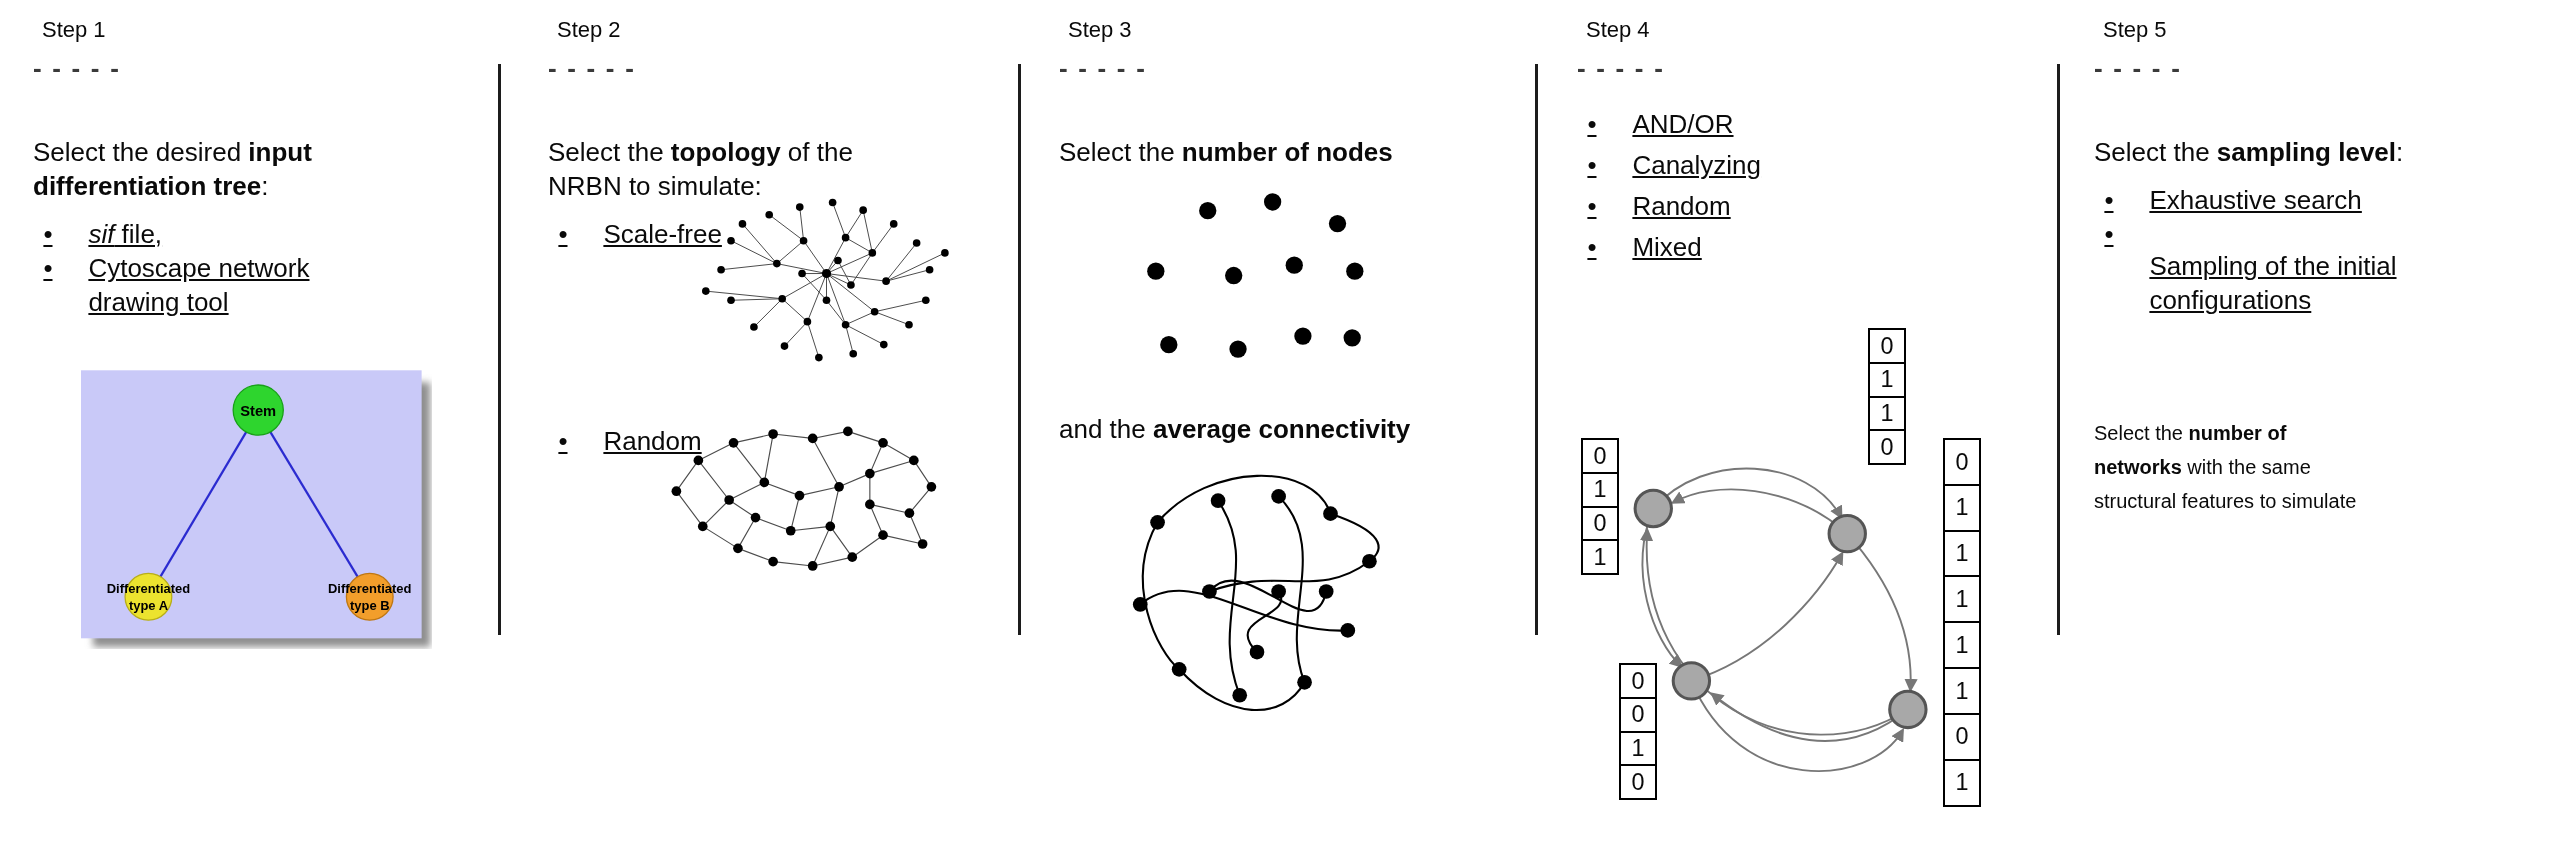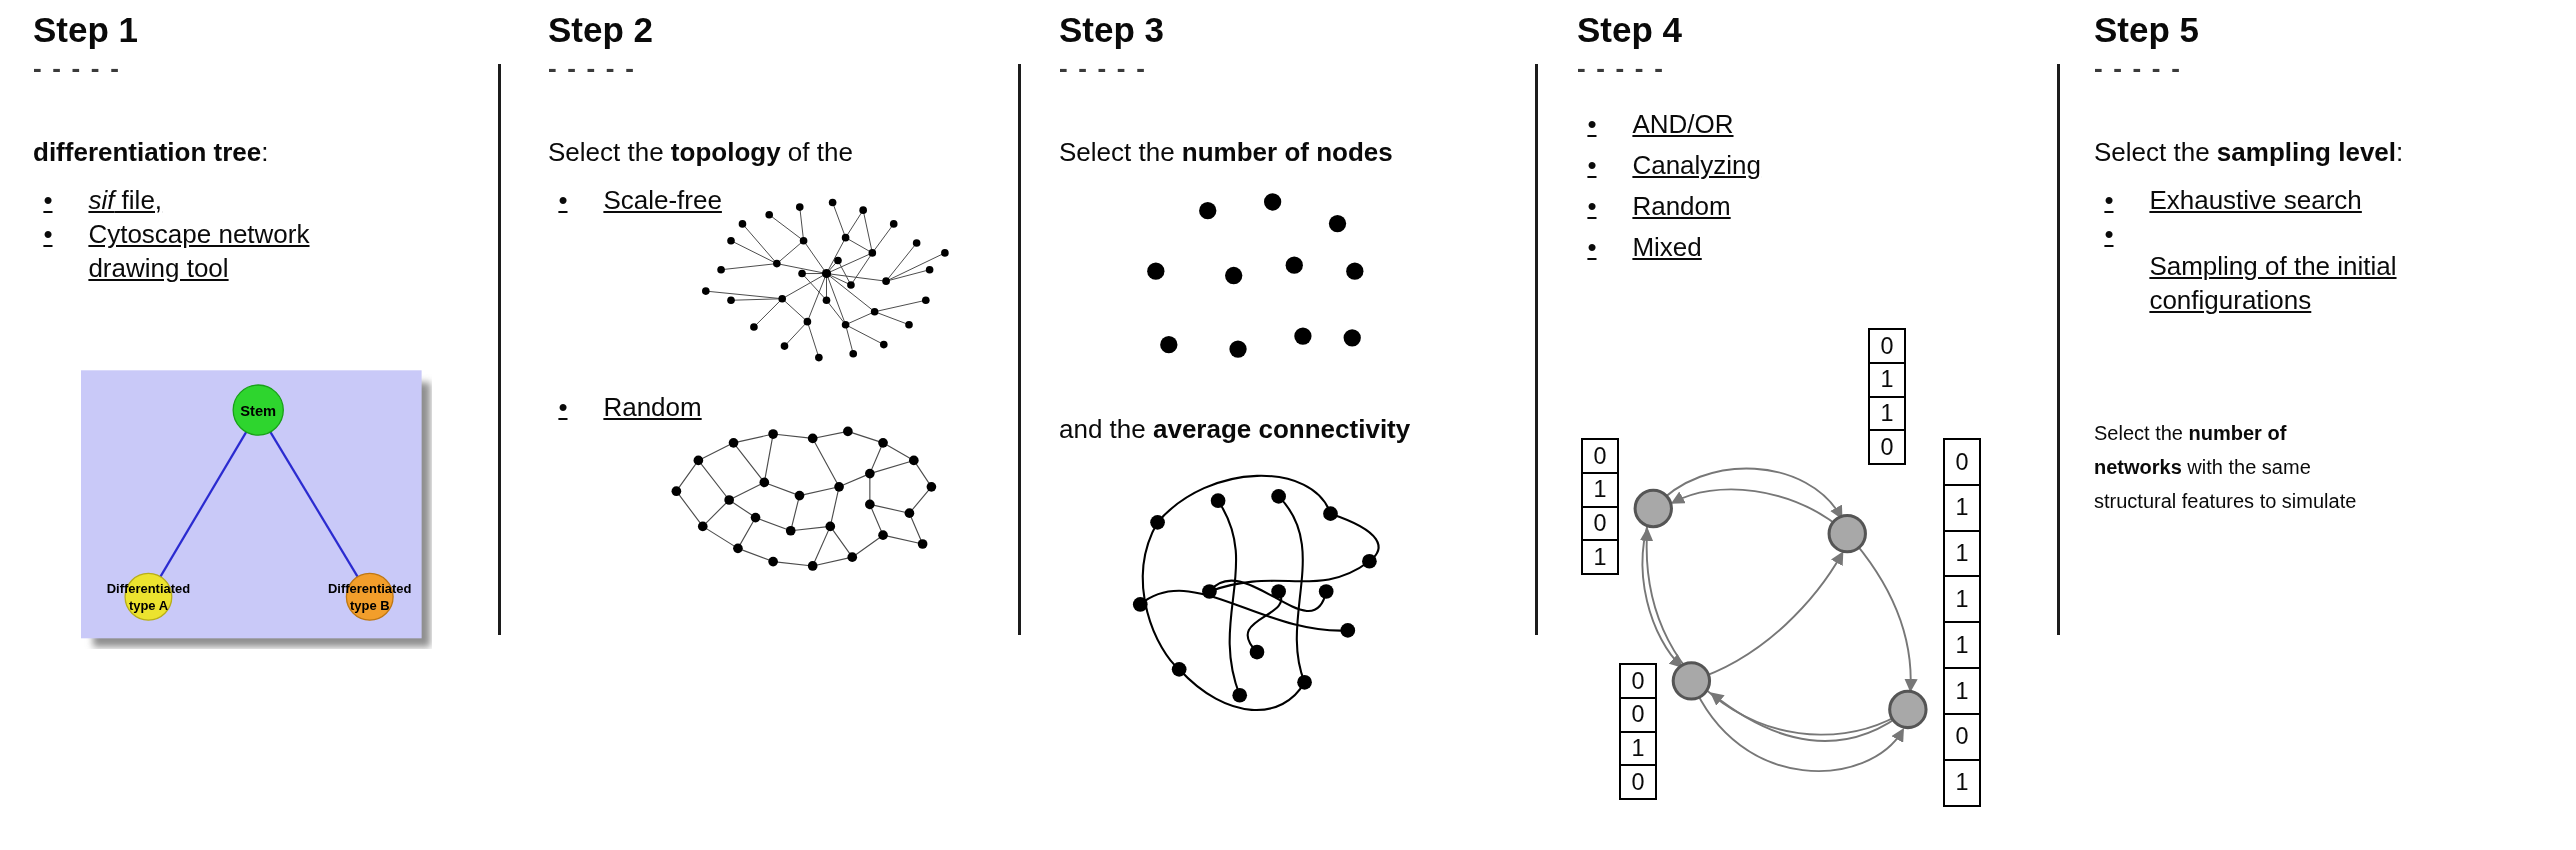--- a/index.html
+++ b/index.html
@@ -7,21 +7,21 @@
   body { width:2576px; height:851px; font-family:"Liberation Sans", sans-serif; color:#0a0a0a; }
   .page { position:relative; width:2576px; height:851px; overflow:hidden; background:#fff; }
 
   .col { position:absolute; top:12px; }
   .col1 { left:33px;  width:467px; }
   .col2 { left:548px; width:467px; }
   .col3 { left:1059px; width:472px; }
   .col4 { left:1577px; width:476px; }
   .col5 { left:2094px; width:478px; }
 
-  .step-title { font-size:35px; font-weight:bold; line-height:35px; }
+  .step-title { font-size:22px; font-weight:normal; line-height:35px;margin-left:9px; }
   .dashes { font-size:26px; font-weight:bold; color:#3a3a3a; letter-spacing:1.7px; line-height:29px; margin-top:7px; }
 
   .body-text { font-size:26px; line-height:34px; margin-top:52px; }
   .tline { display:block; }
   b { font-weight:bold; }
   i { font-style:italic; }
 
   .bullets { margin-top:14px;text-decoration:underline; }
   .bullet { display:flex; font-size:26px; line-height:34px; }
   .bullet::before { content:"\2022"; flex:0 0 45px; padding-left:10.4px; }
@@ -54,20 +54,21 @@
 </head>
 <body>
 
 <div class="page">
 
   <div class="col col1">
     <div class="step-title">Step 1</div>
     <div class="dashes">- - - - -</div>
 
     <div class="body-text">
+      <div class="tline"><span>Select the desired </span><b>input</b><span></span></div>
       <div class="tline"><span></span><b>differentiation tree</b><span>:</span></div>
     </div>
 
     <div class="bullets">
       <div class="bullet">
         <div class="bullet-text"><i>sif</i><span> file,</span></div>
       </div>
       <div class="bullet">
         <div class="bullet-text b-narrow">Cytoscape network drawing tool</div>
       </div>
@@ -99,20 +100,21 @@
   </div>
 
   <div class="divider d1"></div>
 
   <div class="col col2">
     <div class="step-title">Step 2</div>
     <div class="dashes">- - - - -</div>
 
     <div class="body-text">
       <div class="tline"><span>Select the </span><b>topology</b><span> of the</span></div>
+      <div class="tline"><span>NRBN to simulate:</span></div>
     </div>
 
     <div class="bullets">
       <div class="bullet">
         <div class="bullet-text">Scale-free</div>
       </div>
       <div class="bullet" style="margin-top:173px;">
         <div class="bullet-text">Random</div>
       </div>
     </div>

